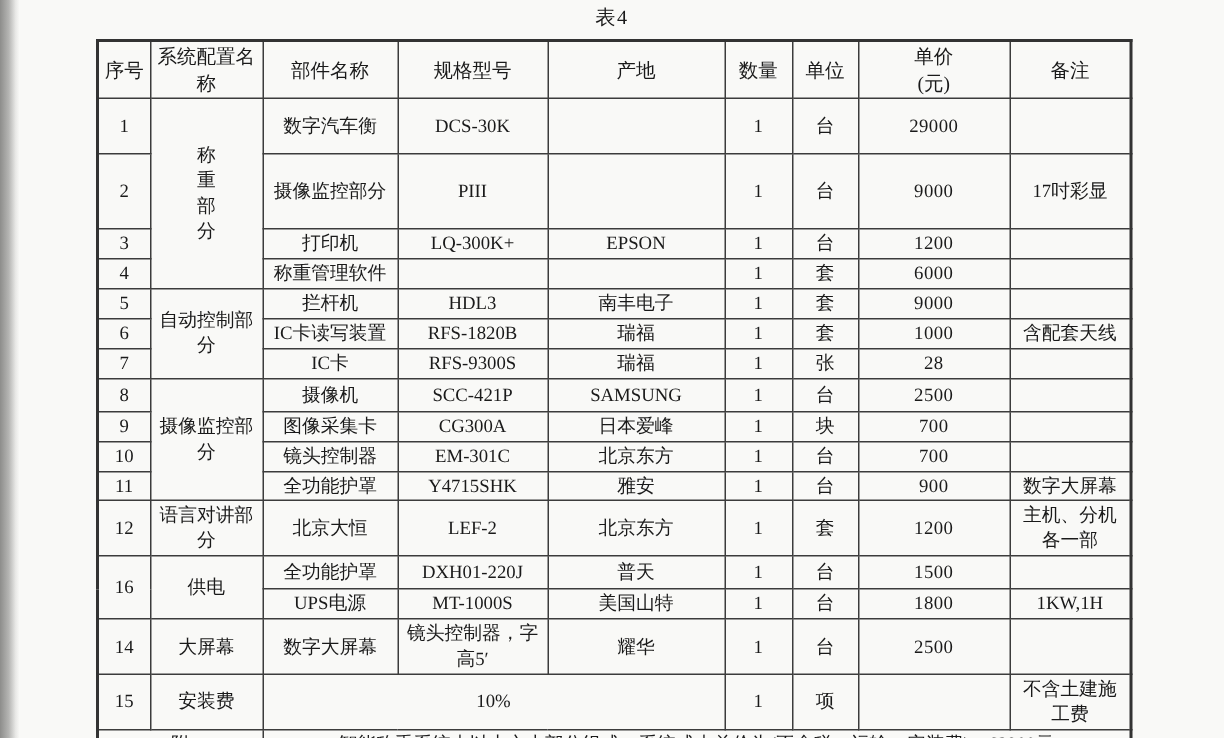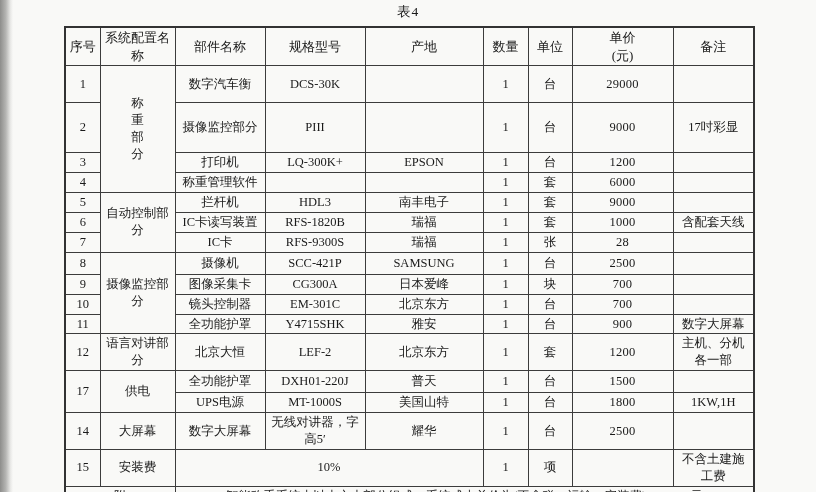--- a/index.html
+++ b/index.html
@@ -203,21 +203,21 @@
     <td>北京大恒</td>
     <td>LEF-2</td>
     <td>北京东方</td>
     <td>1</td>
     <td>套</td>
     <td class="price">1200</td>
     <td>主机、分机各一部</td>
   </tr>
 
   <tr style="height:22px">
-    <td rowspan="2">17</td>
+    <td rowspan="2">16</td>
     <td rowspan="2">供电</td>
     <td>全功能护罩</td>
     <td>DXH01-220J</td>
     <td>普天</td>
     <td>1</td>
     <td>台</td>
     <td class="price">1500</td>
     <td></td>
   </tr>
 
@@ -228,21 +228,21 @@
     <td>1</td>
     <td>台</td>
     <td class="price">1800</td>
     <td>1KW,1H</td>
   </tr>
 
   <tr style="height:36px">
     <td>14</td>
     <td>大屏幕</td>
     <td>数字大屏幕</td>
-    <td>无线对讲器，字高5′</td>
+    <td>镜头控制器，字高5′</td>
     <td>耀华</td>
     <td>1</td>
     <td>台</td>
     <td class="price">2500</td>
     <td></td>
   </tr>
 
   <tr style="height:34px">
     <td>15</td>
     <td>安装费</td>

